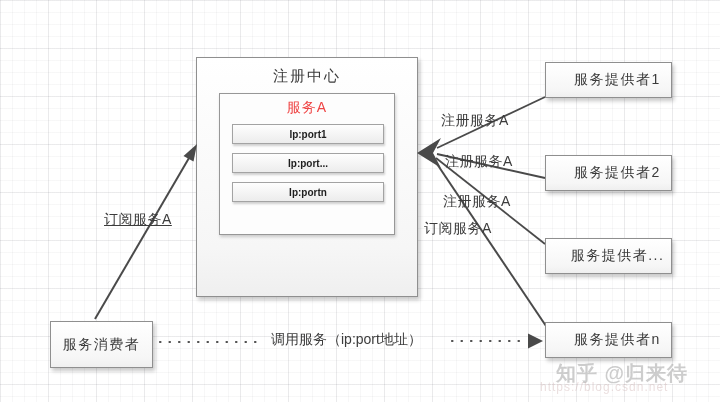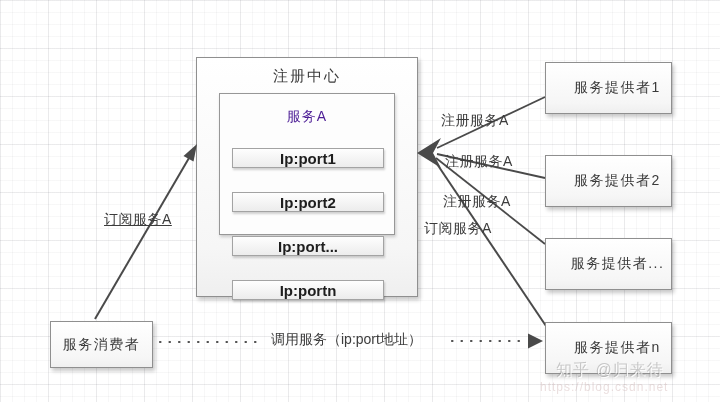--- a/index.html
+++ b/index.html
@@ -31,47 +31,47 @@
     width:100%;height:100%;font-size:14px;letter-spacing:1.5px;color:#3a3a3a;
   }
   .registry{left:196px;top:57px;width:222px;height:240px;z-index:1;}
   .registry-title{
     text-align:center;margin-top:9px;font-size:15px;letter-spacing:2px;color:#3a3a3a;
   }
   .service-box{
     position:absolute;left:22px;top:35px;width:176px;height:142px;box-sizing:border-box;
     background:#fdfdfd;border:1px solid #979797;box-shadow:1px 2px 3px rgba(0,0,0,0.18);
   }
-  .service-title{text-align:center;margin-top:14px;font-size:14px;letter-spacing:1px;color:#4c1d95;}
+  .service-title{text-align:center;margin-top:5px;font-size:14px;letter-spacing:1px;color:#ef4444;}
   .endpoints{position:absolute;left:12px;top:30px;width:152px;}
   .endpoint{
     box-sizing:border-box;height:20px;margin-bottom:9px;
     background:linear-gradient(180deg,#fefefe,#ececec);
     border:1px solid #a3a3a3;box-shadow:1px 2px 2px rgba(0,0,0,0.18);
-    font-size:15px;font-weight:600;color:#1e1e1e;
-    display:flex;align-items:center;justify-content:center;margin-top:24px;
+    font-size:10px;font-weight:600;color:#1e1e1e;
+    display:flex;align-items:center;justify-content:center;
   }
-  .provider{left:545px;width:127px;height:52px;padding-left:18px;}
+  .provider{left:545px;width:127px;height:36px;padding-left:18px;}
   .provider-1{top:62px;}
   .provider-2{top:155px;}
   .provider-3{top:238px;}
   .provider-4{top:322px;}
   .consumer{left:50px;top:321px;width:103px;height:47px;text-align:right;}
   .edge-label{
     position:absolute;z-index:4;font-size:14px;color:#3c3c3c;letter-spacing:0.5px;white-space:nowrap;
   }
   .lbl-subscribe{left:104px;top:211px;text-decoration:underline;}
   .lbl-reg1{left:441px;top:112px;}
   .lbl-reg2{left:445px;top:153px;}
   .lbl-reg3{left:443px;top:193px;}
   .lbl-reg4{left:424px;top:220px;}
   .lbl-invoke{left:271px;top:331px;letter-spacing:0;}
   .watermark{position:absolute;z-index:5;white-space:nowrap;}
   .wm-1{
-    left:556px;top:360px;font-size:16px;font-weight:normal;
+    left:556px;top:360px;font-size:20px;font-weight:bold;
     color:rgba(130,130,130,0.40);
     text-shadow:1px 1px 0 rgba(255,255,255,0.9);
     letter-spacing:1px;
   }
   .wm-2{left:540px;top:380px;font-size:12px;color:rgba(195,160,160,0.35);letter-spacing:1px;}
 </style>
 </head>
 <body>
 
 <div class="stage">
@@ -91,21 +91,20 @@
     <line x1="452" y1="341" x2="526" y2="341" stroke="#4f4f4f" stroke-width="2.2" stroke-dasharray="0.5 9" stroke-linecap="round"></line>
     <polygon points="543,341 528,333.5 528,348.5" fill="#4a4a4a"></polygon>
   </svg>
 
   <div class="box registry">
     <div class="registry-title">注册中心</div>
     <div class="service-box">
       <div class="service-title">服务A</div>
       <div class="endpoints">
         <div class="endpoint">Ip:port1</div>
-        <div class="endpoint">Ip:port2</div>
         <div class="endpoint">Ip:port...</div>
         <div class="endpoint">Ip:portn</div>
       </div>
     </div>
   </div>
 
   <div class="box provider provider-1">
     <div class="node-label">服务提供者1</div>
   </div>
   <div class="box provider provider-2">

